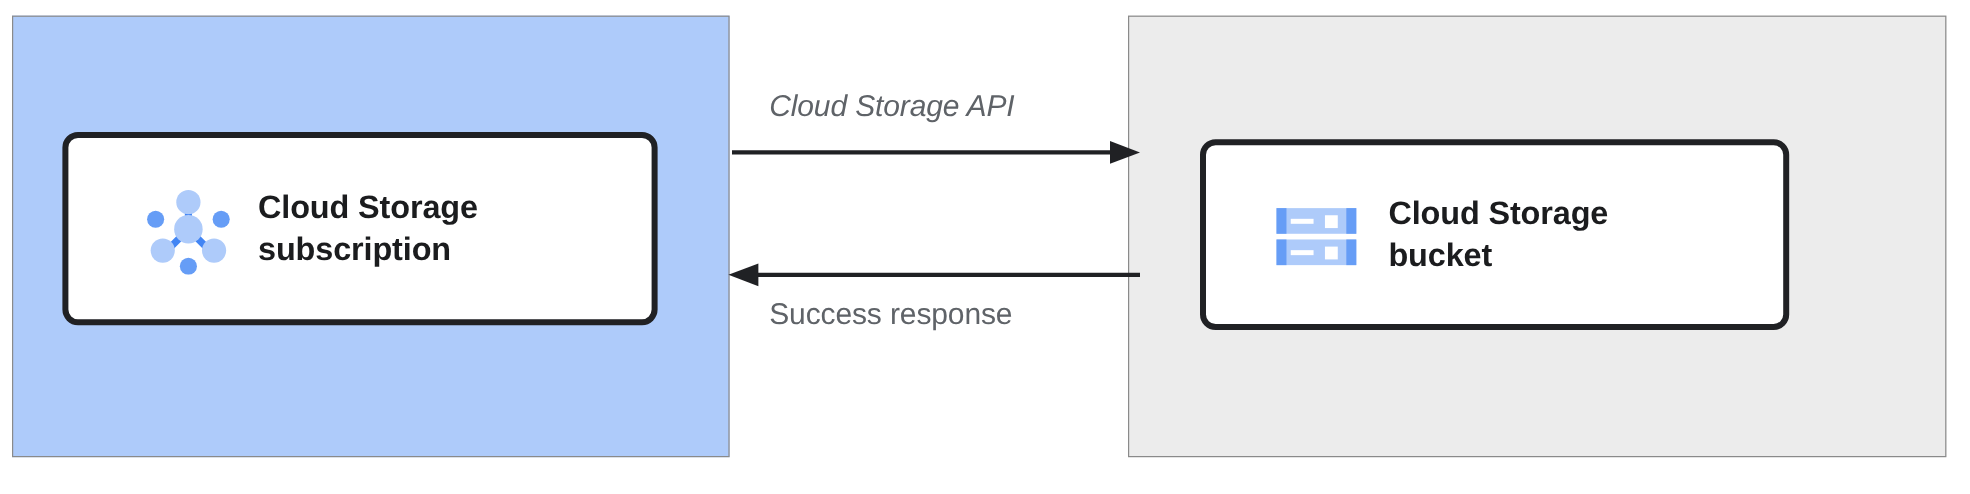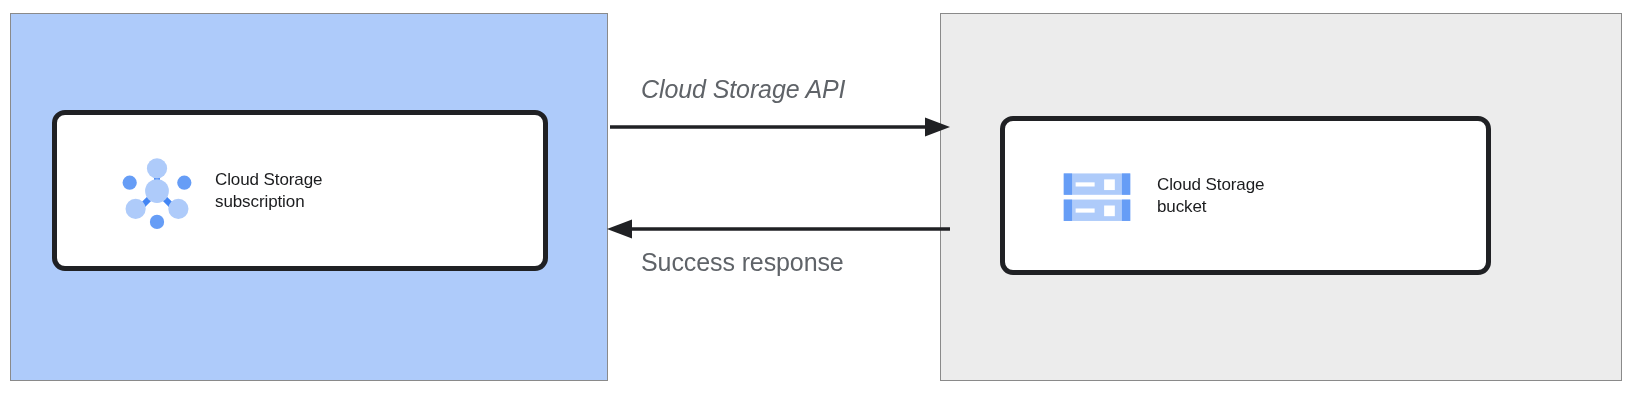--- a/index.html
+++ b/index.html
@@ -69,22 +69,22 @@
     margin-right: 20px;
     width: 76px;
     height: 76px;
     display: block;
   }
   #card-bucket .card-icon {
     margin-left: 54px;
     margin-right: 22px;
   }
   .card-label {
-    font-size: 17px;
-    font-weight: normal;
+    font-size: 27px;
+    font-weight: bold;
     color: #1b1c1e;
     line-height: 1.28;
     white-space: pre-line;
     letter-spacing: -0.1px;
   }
 
   
   .connector {
     position: absolute;
     overflow: visible;

